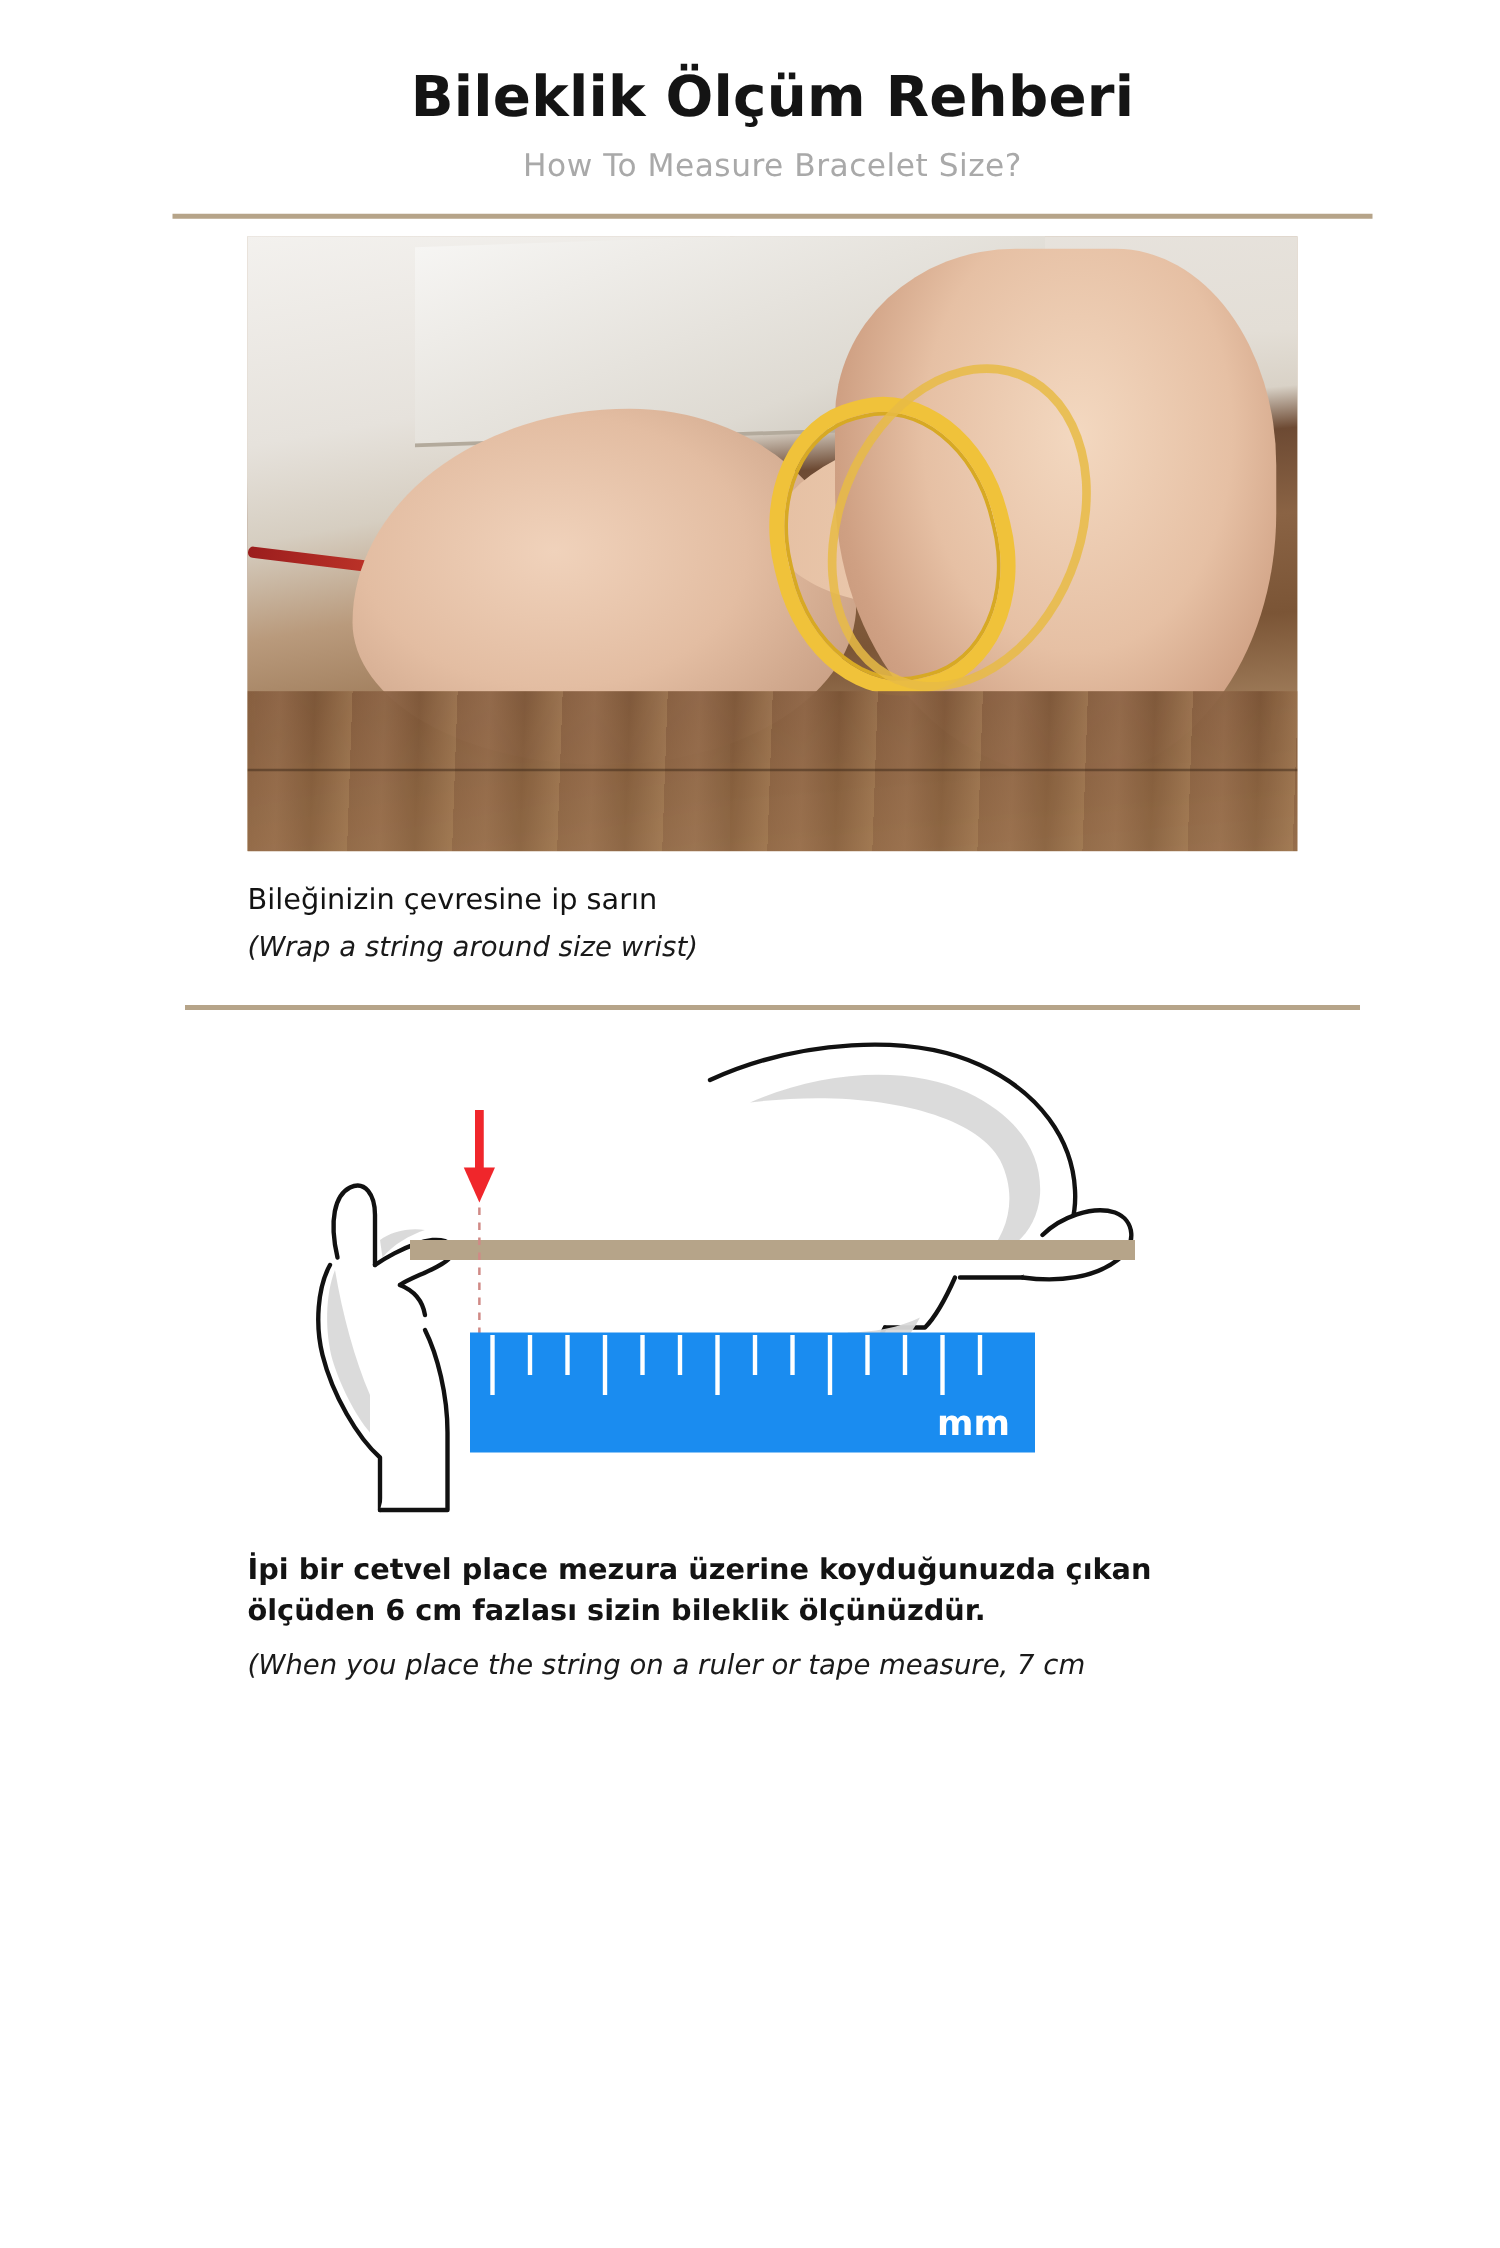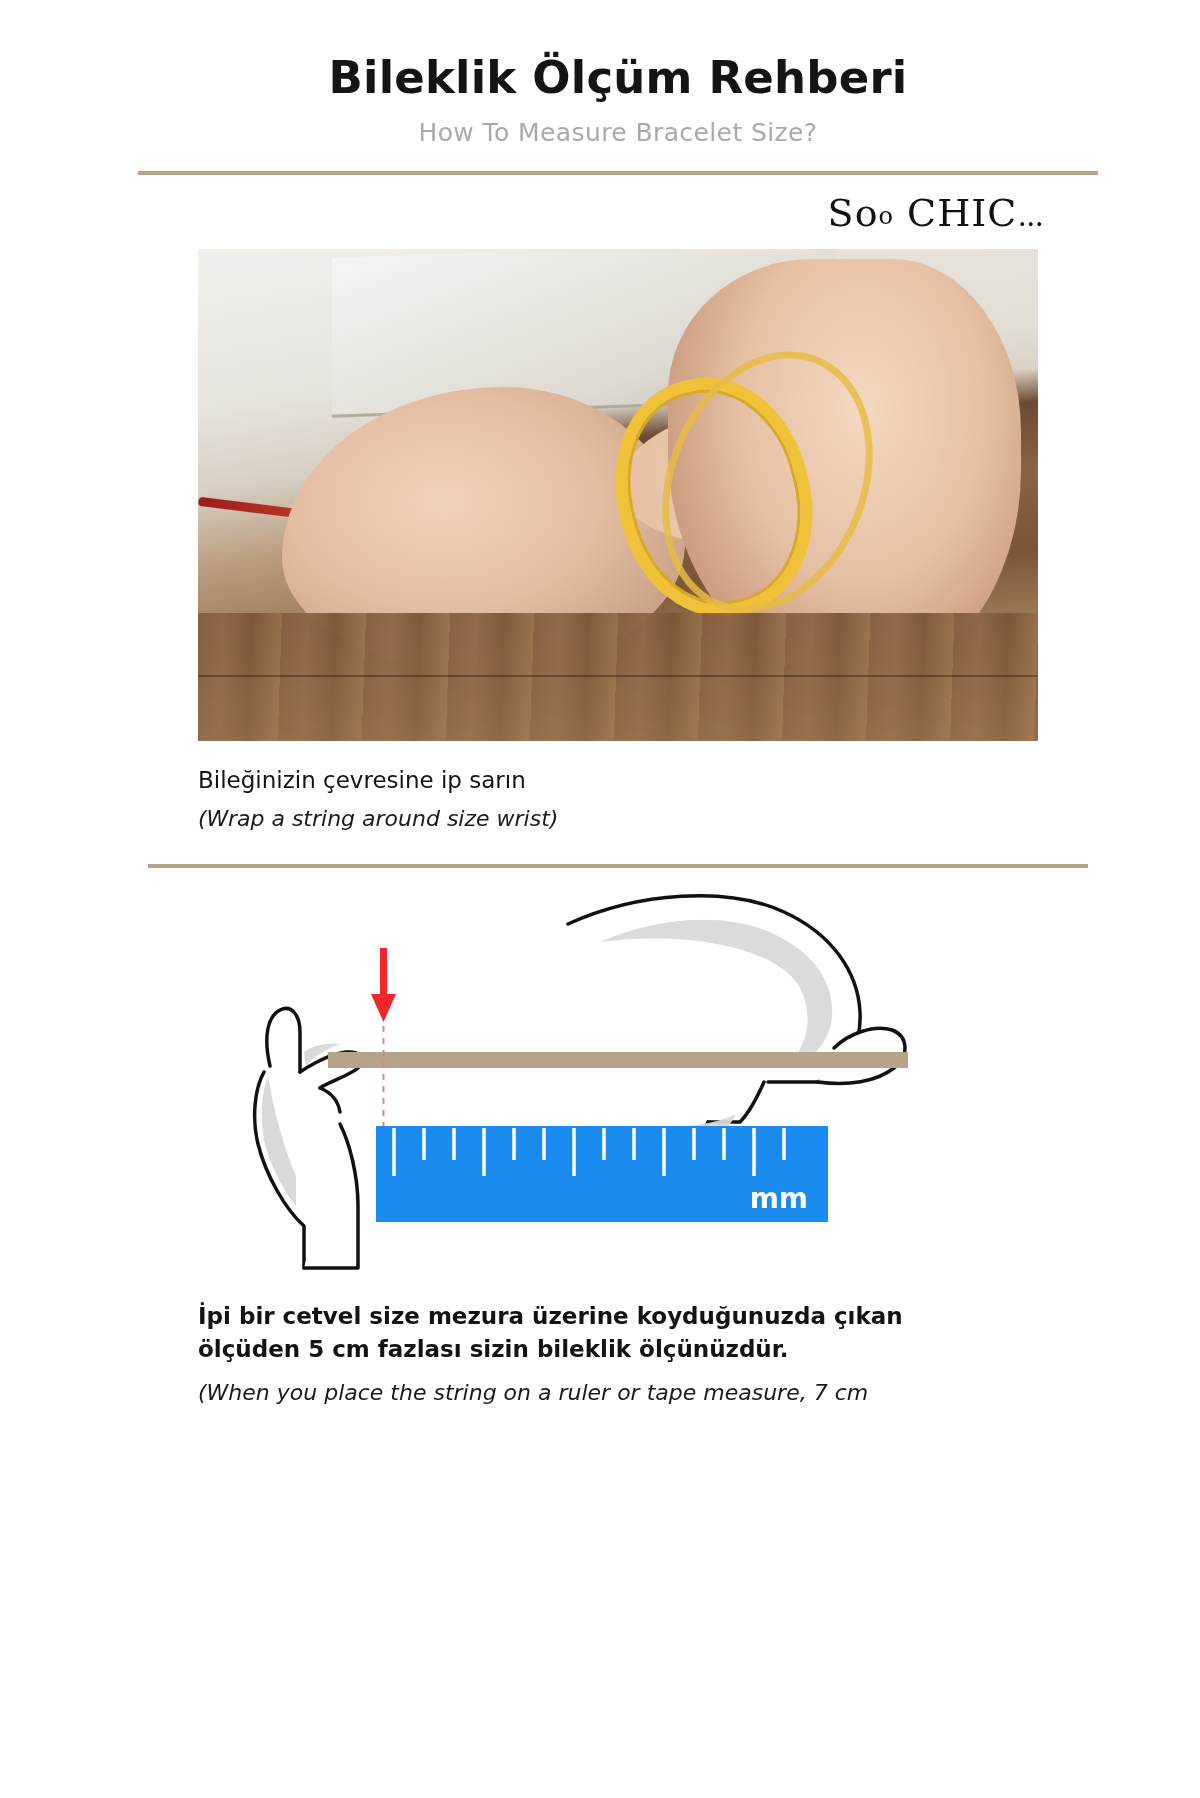--- a/index.html
+++ b/index.html
@@ -253,23 +253,20 @@
 <body>
 
 <div class="page">
 
   <div class="header">
     <h1 class="title">Bileklik Ölçüm Rehberi</h1>
     <div class="subtitle">How To Measure Bracelet Size?</div>
     <div class="rule"></div>
   </div>
 
-  <div class="brand-row">
-    <span class="brand"><span>So</span><span class="so-sub">o</span> <span>CHIC</span><span class="dots">...</span></span>
-  </div>
 
   <div class="photo-wrap">
     <div class="photo">
       <div class="ph-bg"></div>
       <div class="ph-table-left"></div>
       <div class="ph-laptop"></div>
       <div class="ph-pen"></div>
       <div class="ph-hand-a"></div>
       <div class="ph-forearm"></div>
       <div class="ph-hand-b"></div>
@@ -340,21 +337,21 @@
           <line x1="546" y1="252" x2="546" y2="300"></line>
           <line x1="576" y1="252" x2="576" y2="284"></line>
         </g>
         <text x="600" y="332" text-anchor="end" fill="#ffffff" font-family="DejaVu Sans, sans-serif" font-size="28" font-weight="700">mm</text>
       </g>
     </svg>
   </div>
 
   <div class="cap2">
     <div class="cap2-tr">
-      <div>İpi bir cetvel size mezura üzerine koyduğunuzda çıkan</div>
-      <div>ölçüden 5 cm fazlası sizin bileklik ölçünüzdür.</div>
+      <div>İpi bir cetvel place mezura üzerine koyduğunuzda çıkan</div>
+      <div>ölçüden 6 cm fazlası sizin bileklik ölçünüzdür.</div>
     </div>
     <div class="cap2-en">
       <div>(When you place the string on a ruler or tape measure, 7 cm</div>
     </div>
   </div>
 
 </div>
 
 </body></html>

